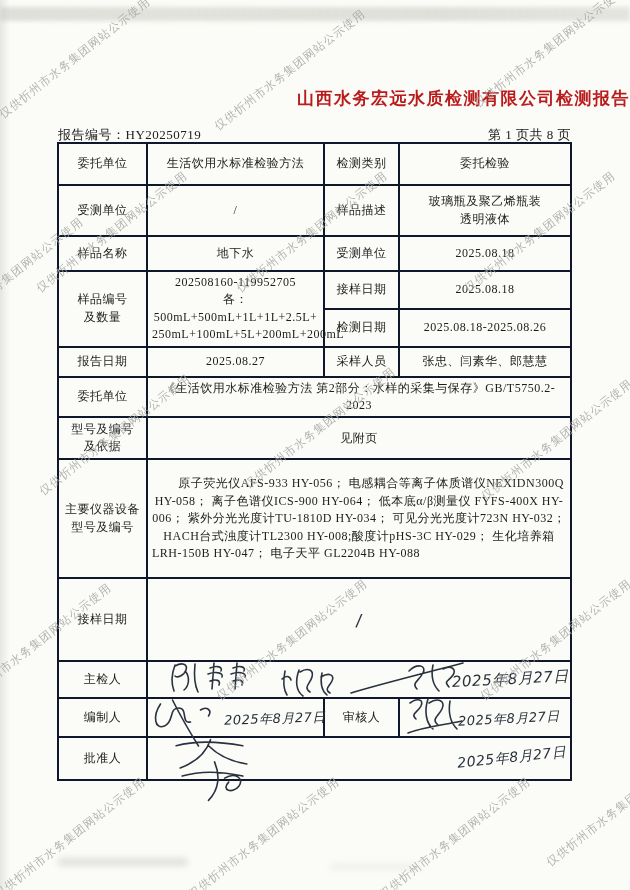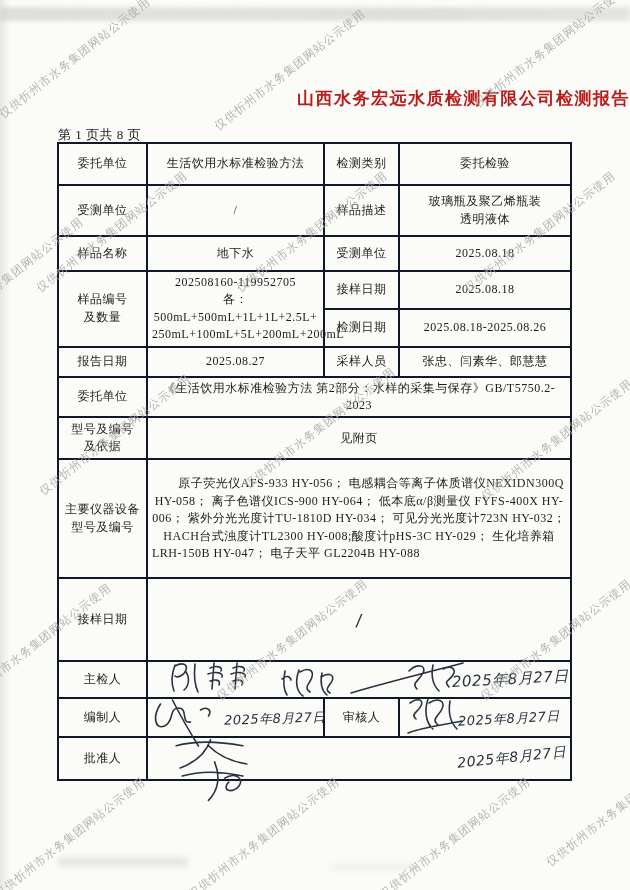--- a/index.html
+++ b/index.html
@@ -105,20 +105,21 @@
       <div class="wm" style="left: 556px; top: 640px;">仅供忻州市水务集团网站公示使用</div>
       <div class="wm" style="left: 70px; top: 838px;">仅供忻州市水务集团网站公示使用</div>
       <div class="wm" style="left: 264px; top: 838px;">仅供忻州市水务集团网站公示使用</div>
       <div class="wm" style="left: 455px; top: 838px;">仅供忻州市水务集团网站公示使用</div>
       <div class="wm" style="left: 622px; top: 806px;">仅供忻州市水务集团网站公示使用</div>
     </div>
 
   <div class="title">山西水务宏远水质检测有限公司检测报告</div>
 
   <div class="meta-row">
+    <span>报告编号：HY20250719</span>
     <span>第 1 页共 8 页</span>
   </div>
 
   <table class="report">
     <colgroup>
         <col style="width:89px">
         <col style="width:177px">
         <col style="width:75px">
         <col style="width:172px">
       </colgroup>

